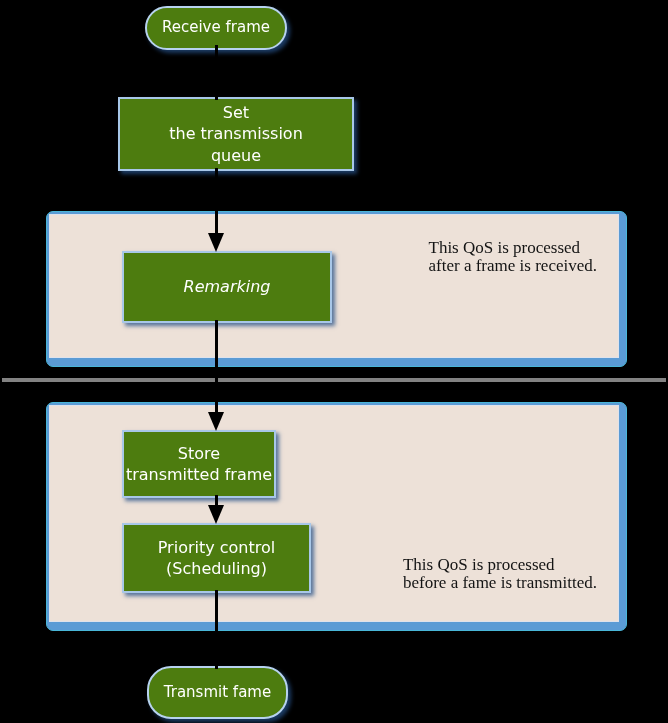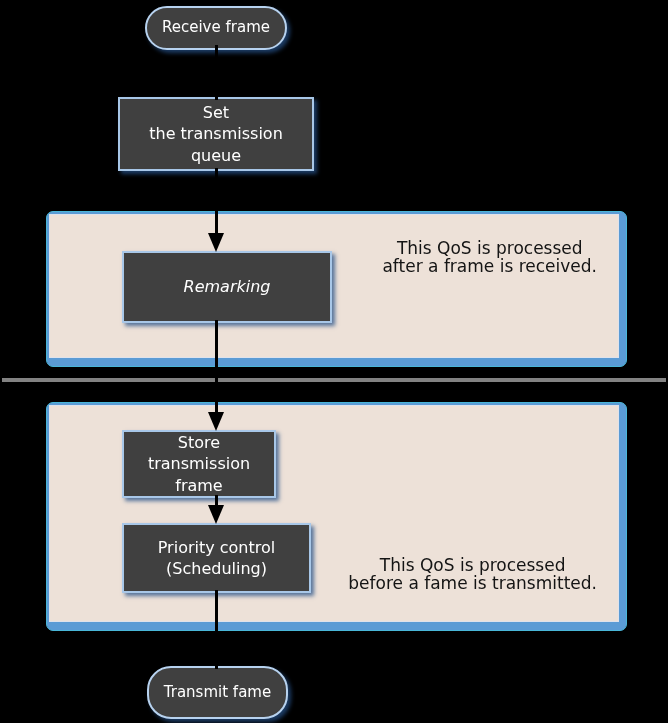--- a/index.html
+++ b/index.html
@@ -18,30 +18,30 @@
   .panel{
     position:absolute;left:46px;width:579px;background:#5B9BD5;
     border:1px solid #49B6D8;border-radius:7px;z-index:1;
   }
   .panel-surface{
     position:absolute;left:2px;top:2px;right:7px;bottom:8px;
     background:#EDE1D8;border:1px solid #DFE2EB;box-sizing:border-box;
   }
   
   .node{
-    position:absolute;background:#404040;border:2px solid #A8C7E8;
+    position:absolute;background:#4d7c0f;border:2px solid #A8C7E8;
     box-shadow:3px 3px 4px rgba(38,80,135,.75);
     color:#FFFFFF;display:flex;flex-direction:column;align-items:center;justify-content:center;
-    text-align:center;font-size:16px;line-height:1.32;z-index:3;box-sizing:border-box;
+    text-align:right;font-size:16px;line-height:1.32;z-index:3;box-sizing:border-box;
   }
   .pill{border-radius:24px;border:2px solid #B7D2EF;font-size:15px;}
   
   .note{
-    position:absolute;right:71px;text-align:center;color:#141414;
-    font-size:17px;line-height:18px;z-index:4;
+    position:absolute;right:71px;text-align:left;color:#141414;
+    font-size:17px;line-height:18px;z-index:4;font-family:Liberation Serif, serif;
   }
   .note span{display:block;}
   .node span{display:block;}
   
   .divider{
     position:absolute;left:2px;right:2px;top:378px;height:3.5px;
     background:#828282;z-index:2;
   }
 </style>
 </head>
@@ -64,38 +64,38 @@
   <div class="vline" style="top:320px;height:94px;"></div>
   <div class="ahead" style="top:412px;"></div>
   <div class="vline" style="top:495px;height:12px;"></div>
   <div class="ahead" style="top:505px;"></div>
   <div class="vline" style="top:590px;height:79px;"></div>
 
   <div class="node pill" style="left:145px;top:6px;width:142px;height:44px;">
     <span>Receive frame</span>
   </div>
 
-  <div class="node" style="left:118px;top:97px;width:196px;height:74px;">
+  <div class="node" style="left:118px;top:97px;width:236px;height:74px;">
     <span>Set</span>
     <span>the transmission</span>
     <span>queue</span>
   </div>
 
   <div class="node" style="left:122px;top:251px;width:210px;height:72px;font-style:italic;">
     <span>Remarking</span>
   </div>
 
   <div class="note" style="top:239px;">
     <span>This QoS is processed</span>
     <span>after a frame is received.</span>
   </div>
 
   <div class="node" style="left:122px;top:430px;width:154px;height:68px;">
     <span>Store</span>
-    <span>transmission frame</span>
+    <span>transmitted frame</span>
   </div>
 
   <div class="node" style="left:122px;top:523px;width:189px;height:70px;">
     <span>Priority control</span>
     <span>(Scheduling)</span>
   </div>
 
   <div class="note" style="top:556px;">
     <span>This QoS is processed</span>
     <span>before a fame is transmitted.</span>

